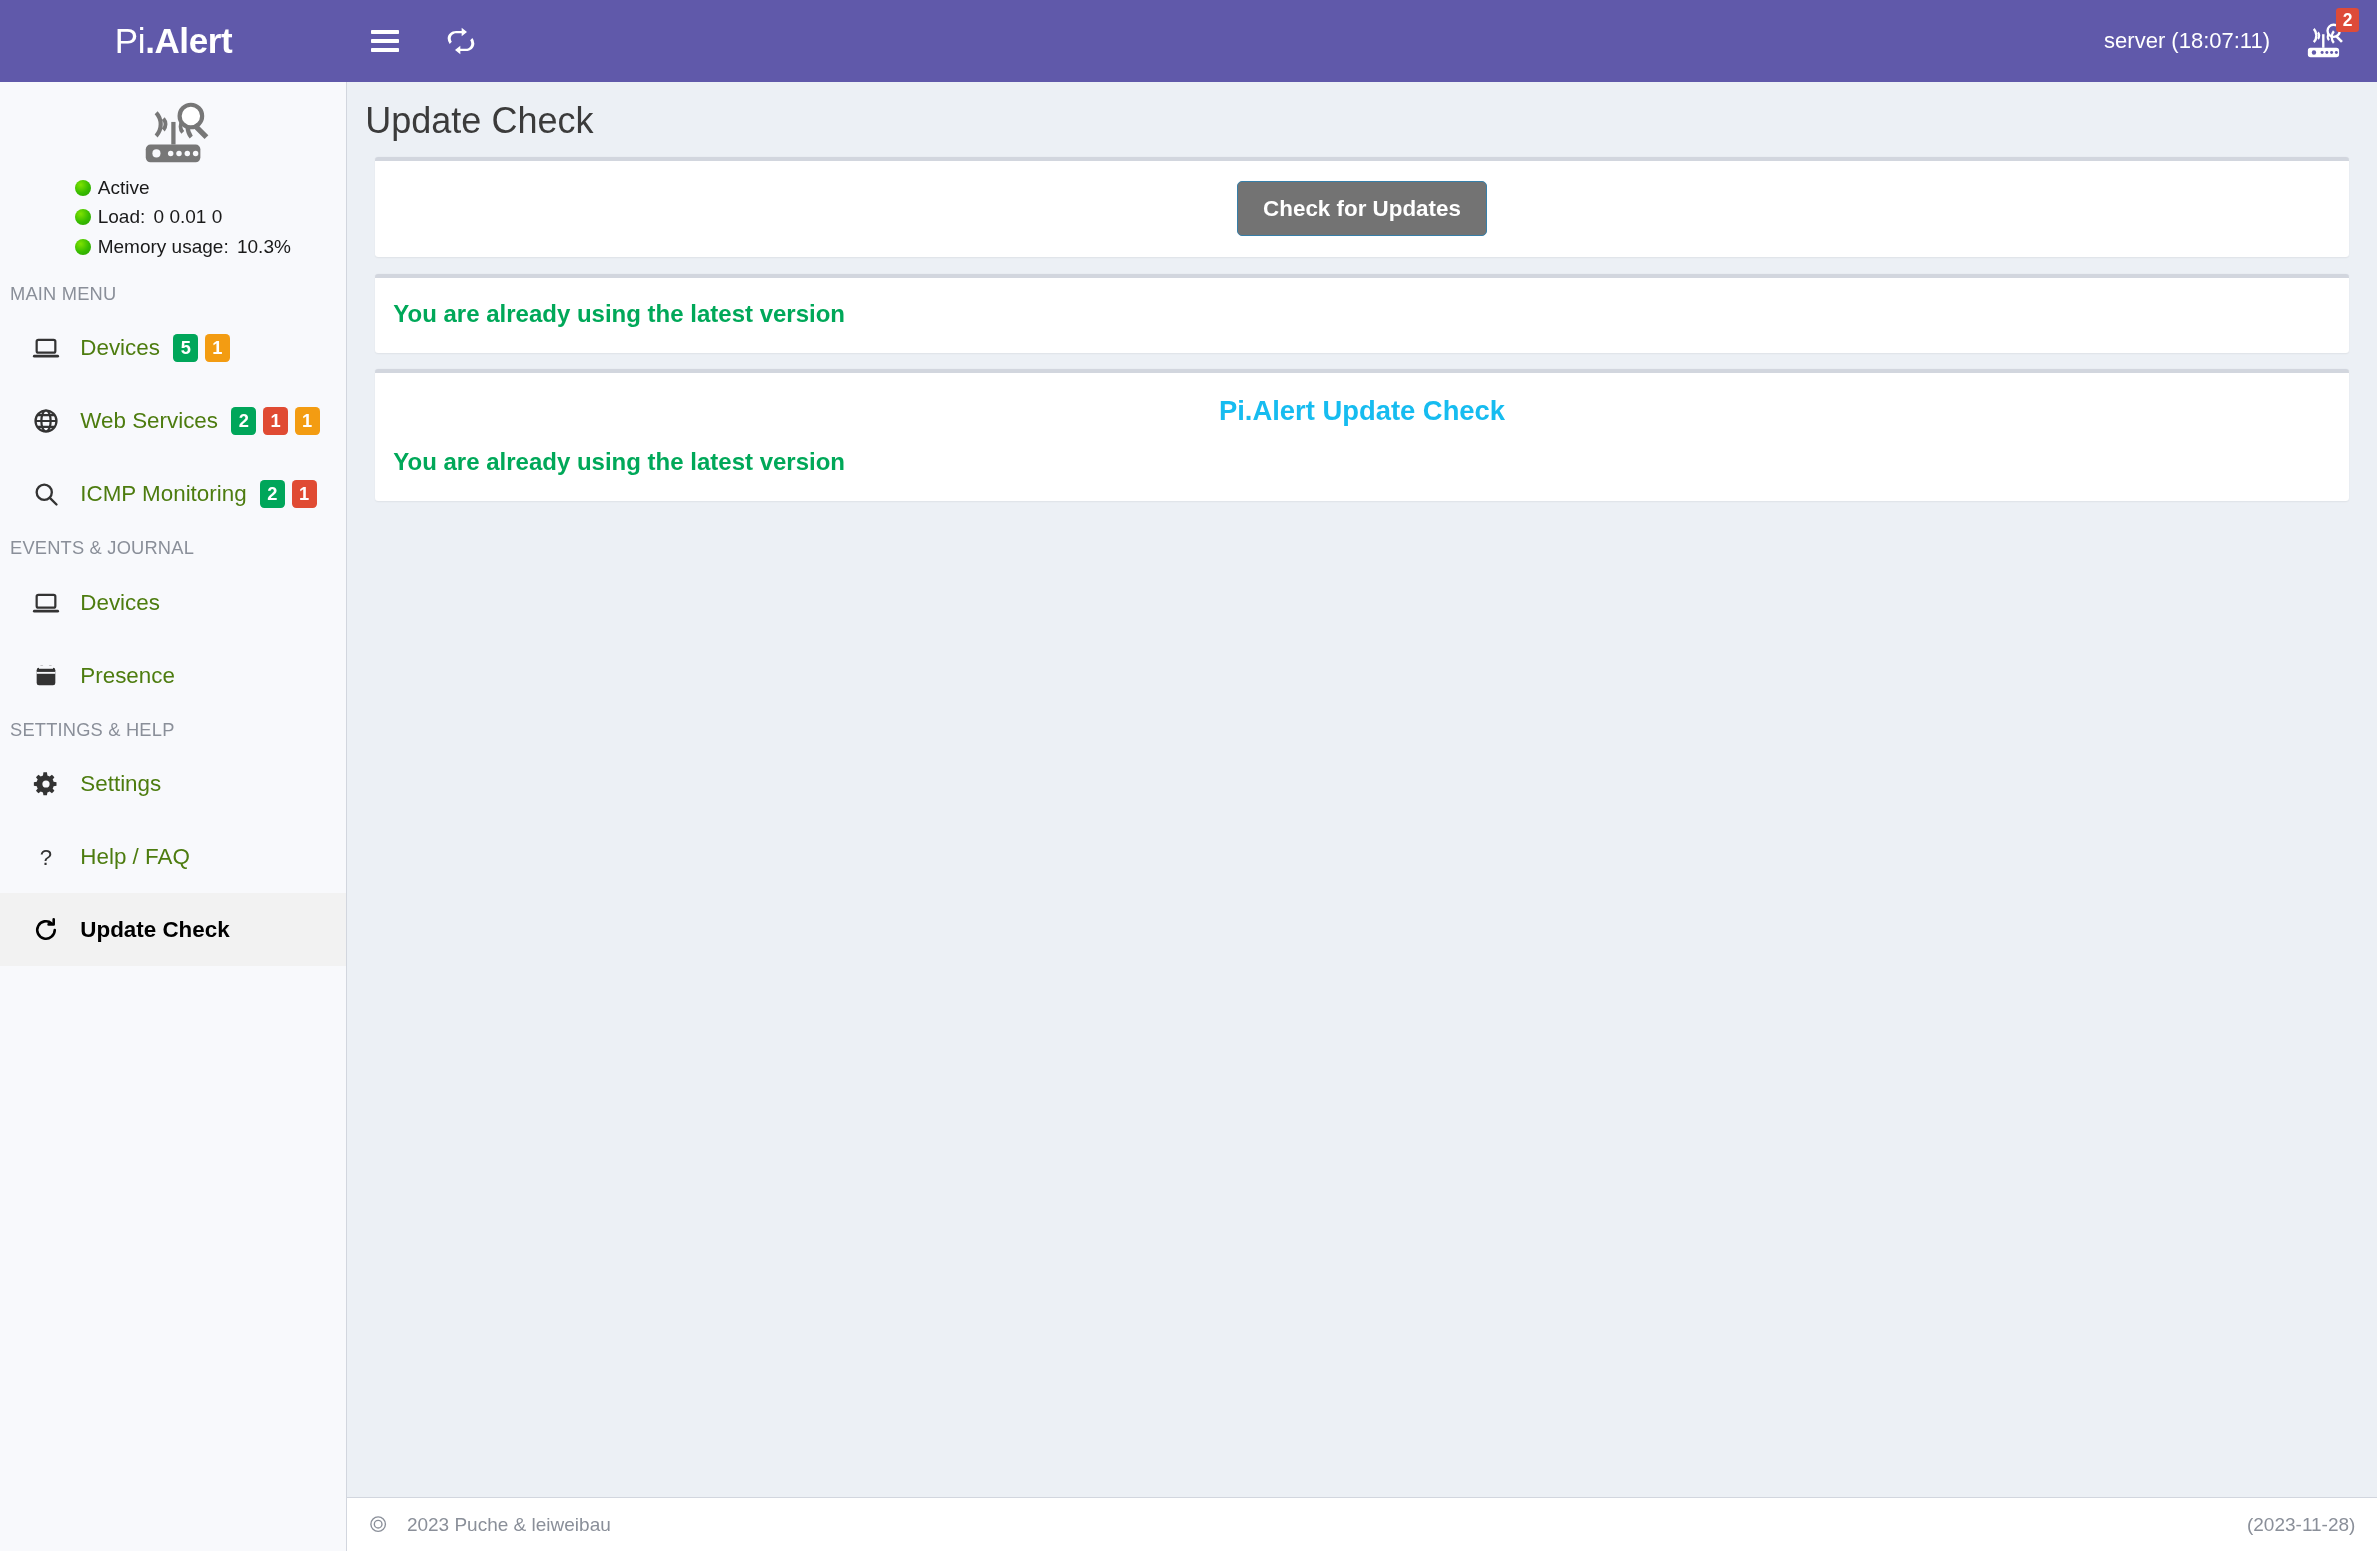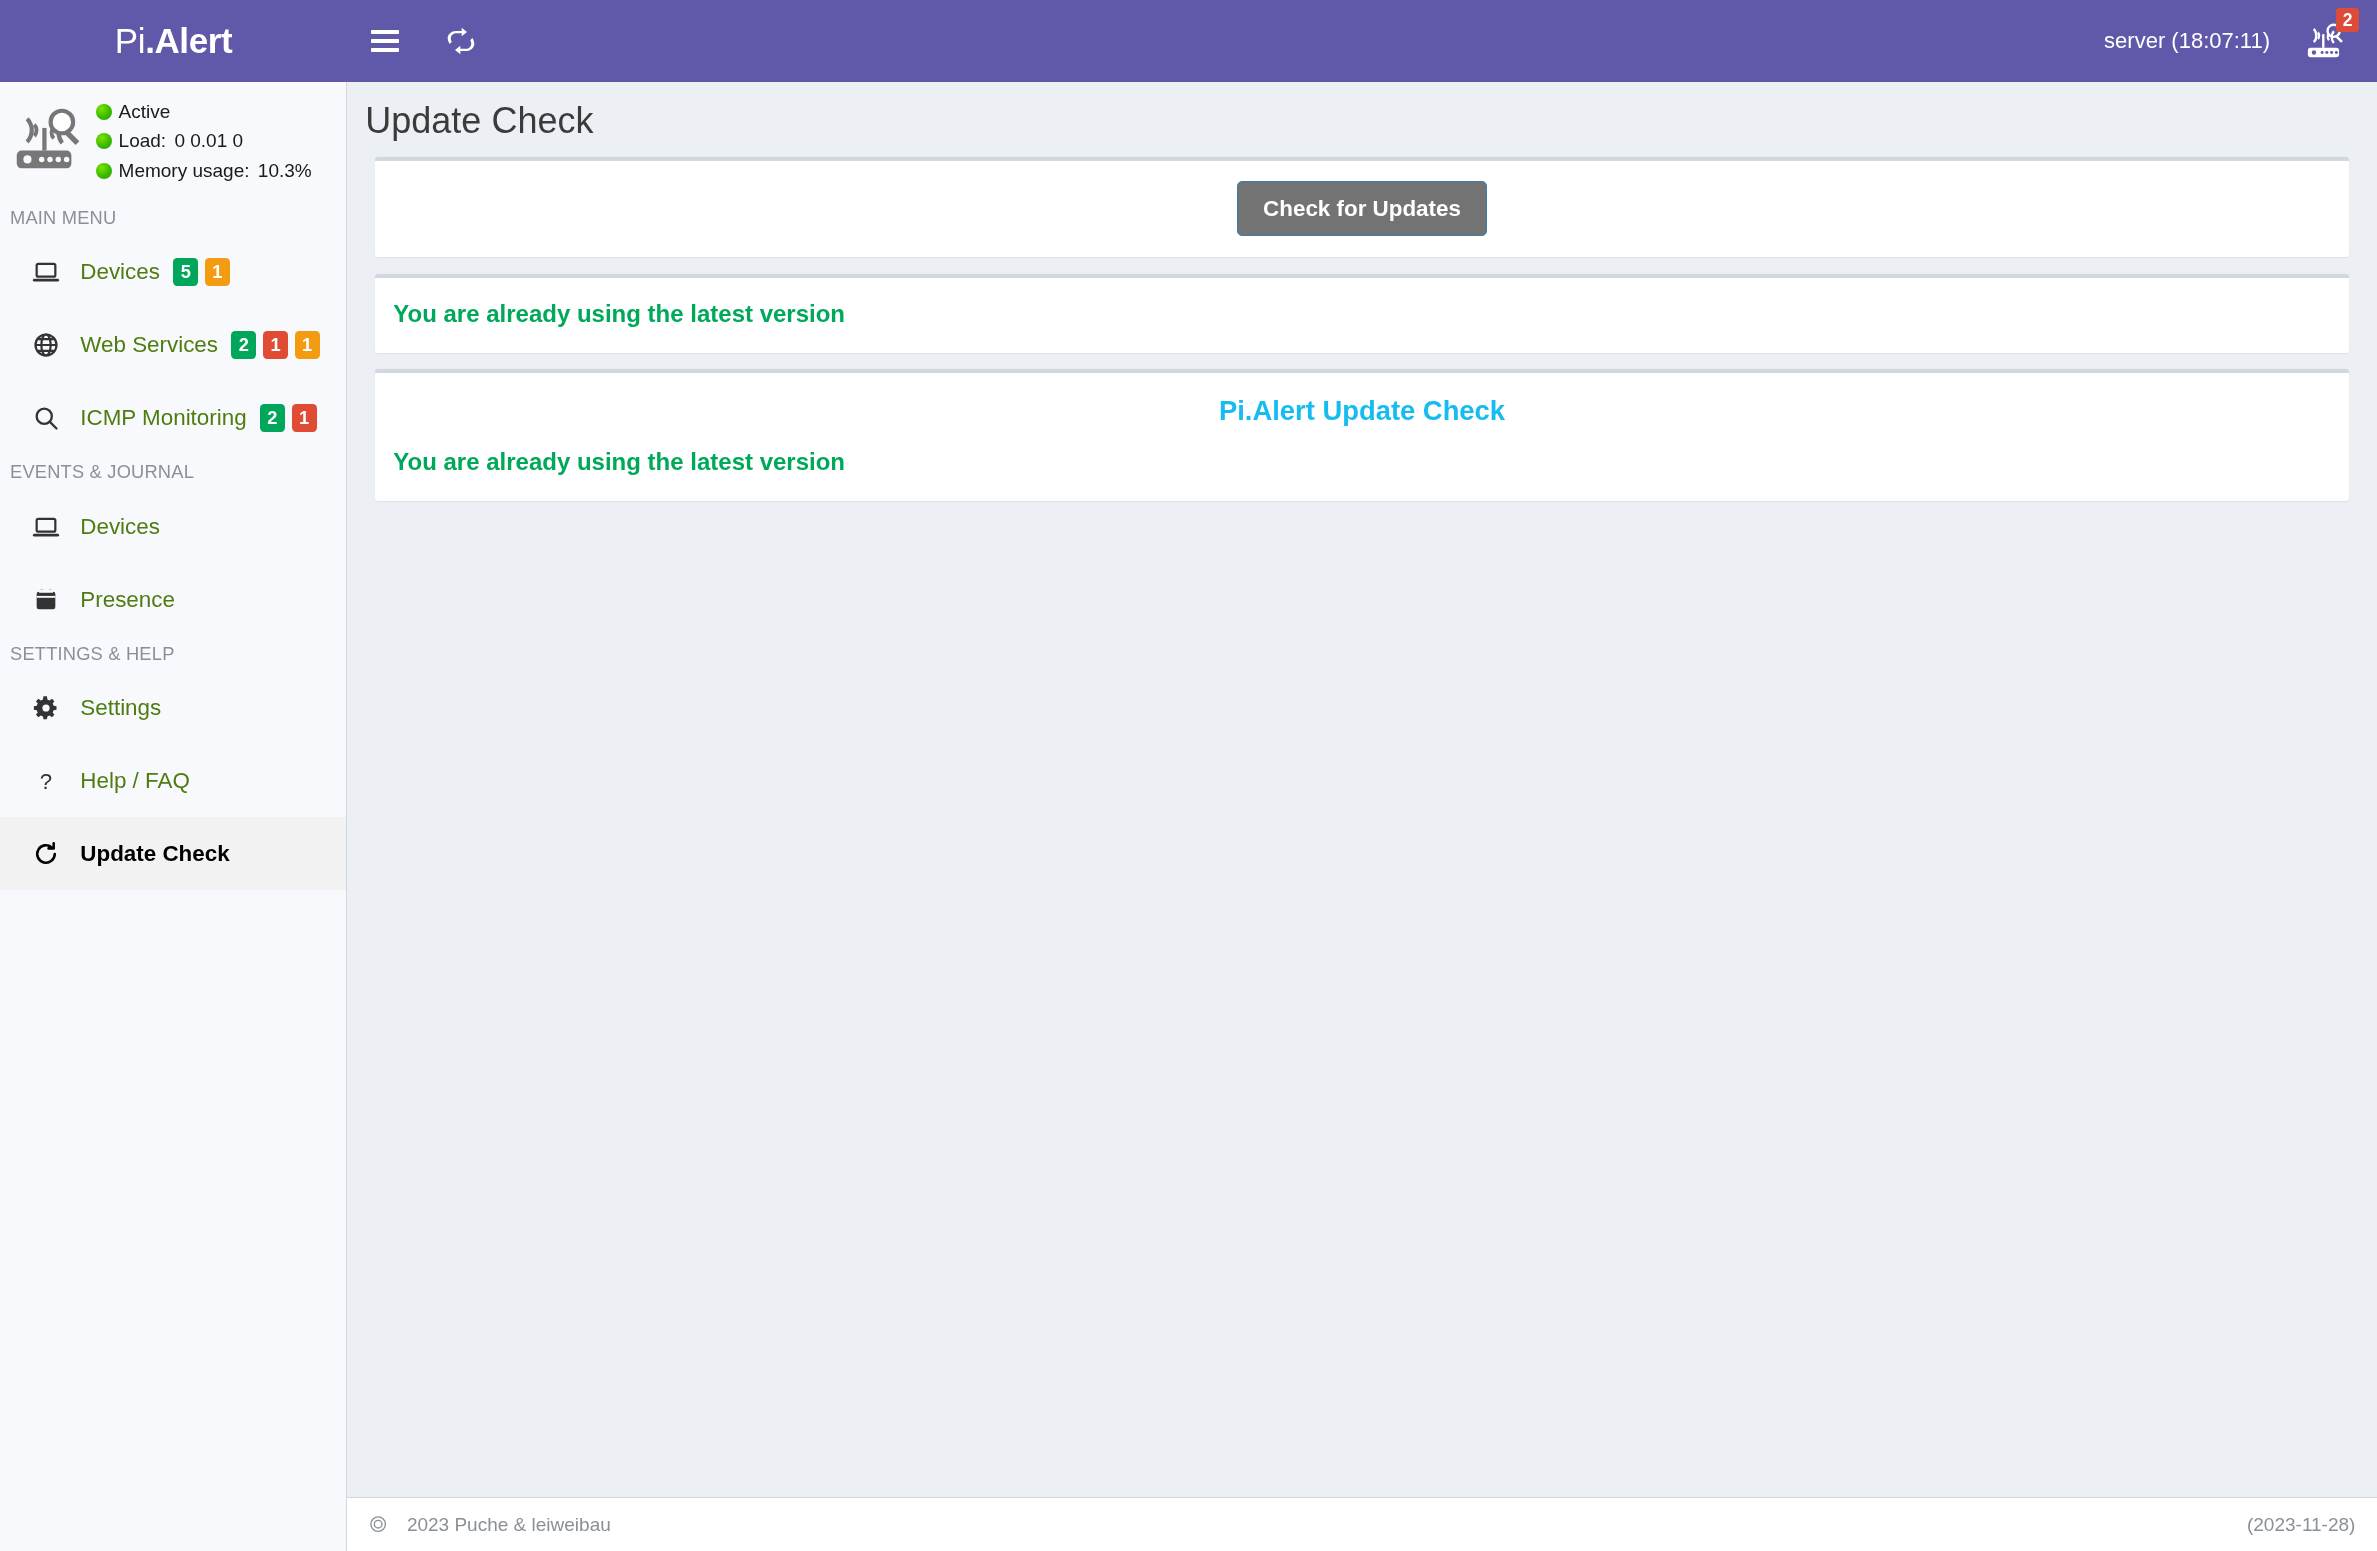--- a/index.html
+++ b/index.html
@@ -55,20 +55,21 @@
   #sidebar {
     position: absolute; top: 82px; left: 0;
     width: 347px; height: 1469px;
     background: #f8f9fc;
     border-right: 0.8px solid #d2d6de;
     overflow: hidden;
   }
   #status-panel {
     display: flex; align-items: center;
     padding: 15px 0 15px 11.6px;
+    flex-direction: column;
   }
   #status-icon { width: 76px; height: 76px; flex-shrink: 0; }
   #status-lines { margin-left: 8.3px; }
   .status-line {
     display: flex; align-items: center;
     font-size: 19px; color: #1a1a1a; line-height: 1.55;
     white-space: nowrap;
   }
   .dot {
     width: 16px; height: 16px; border-radius: 50%;

